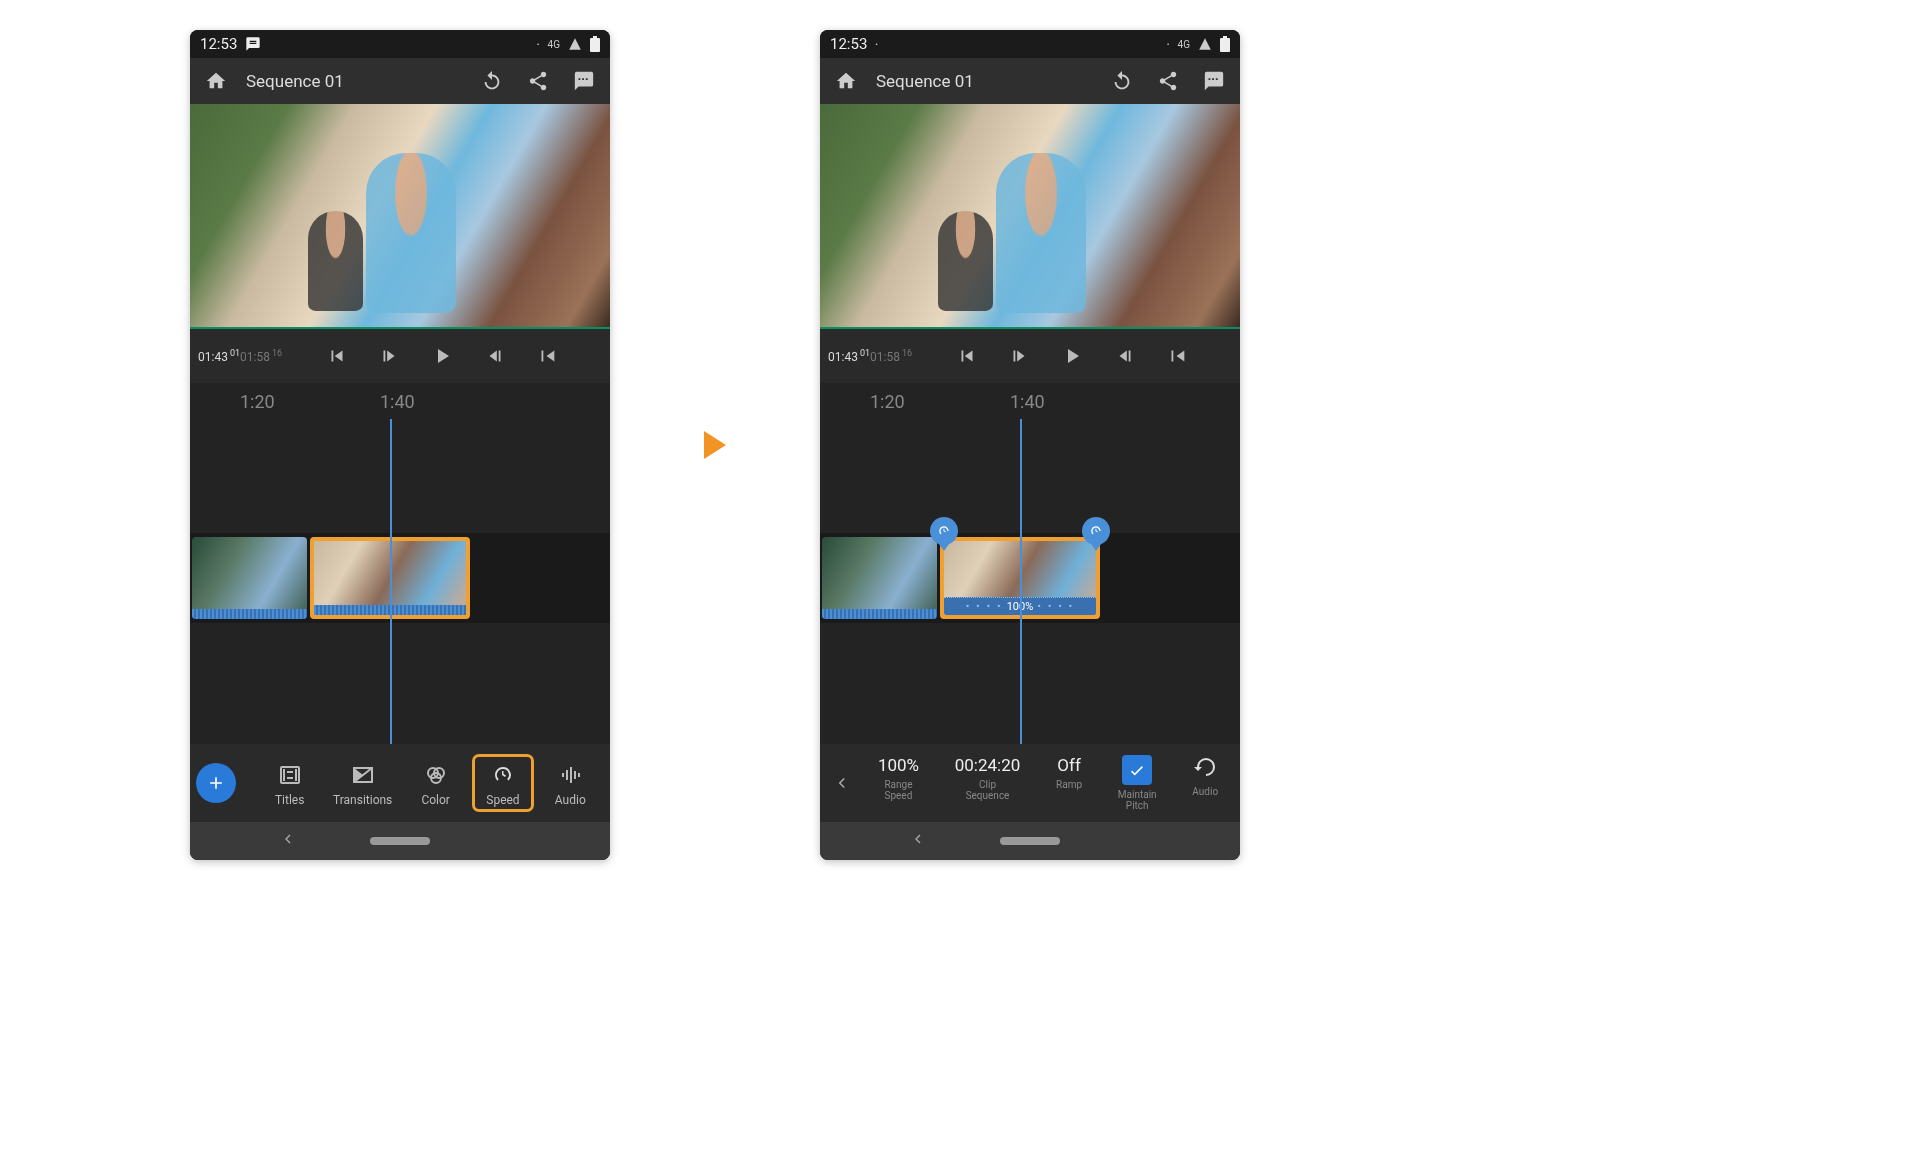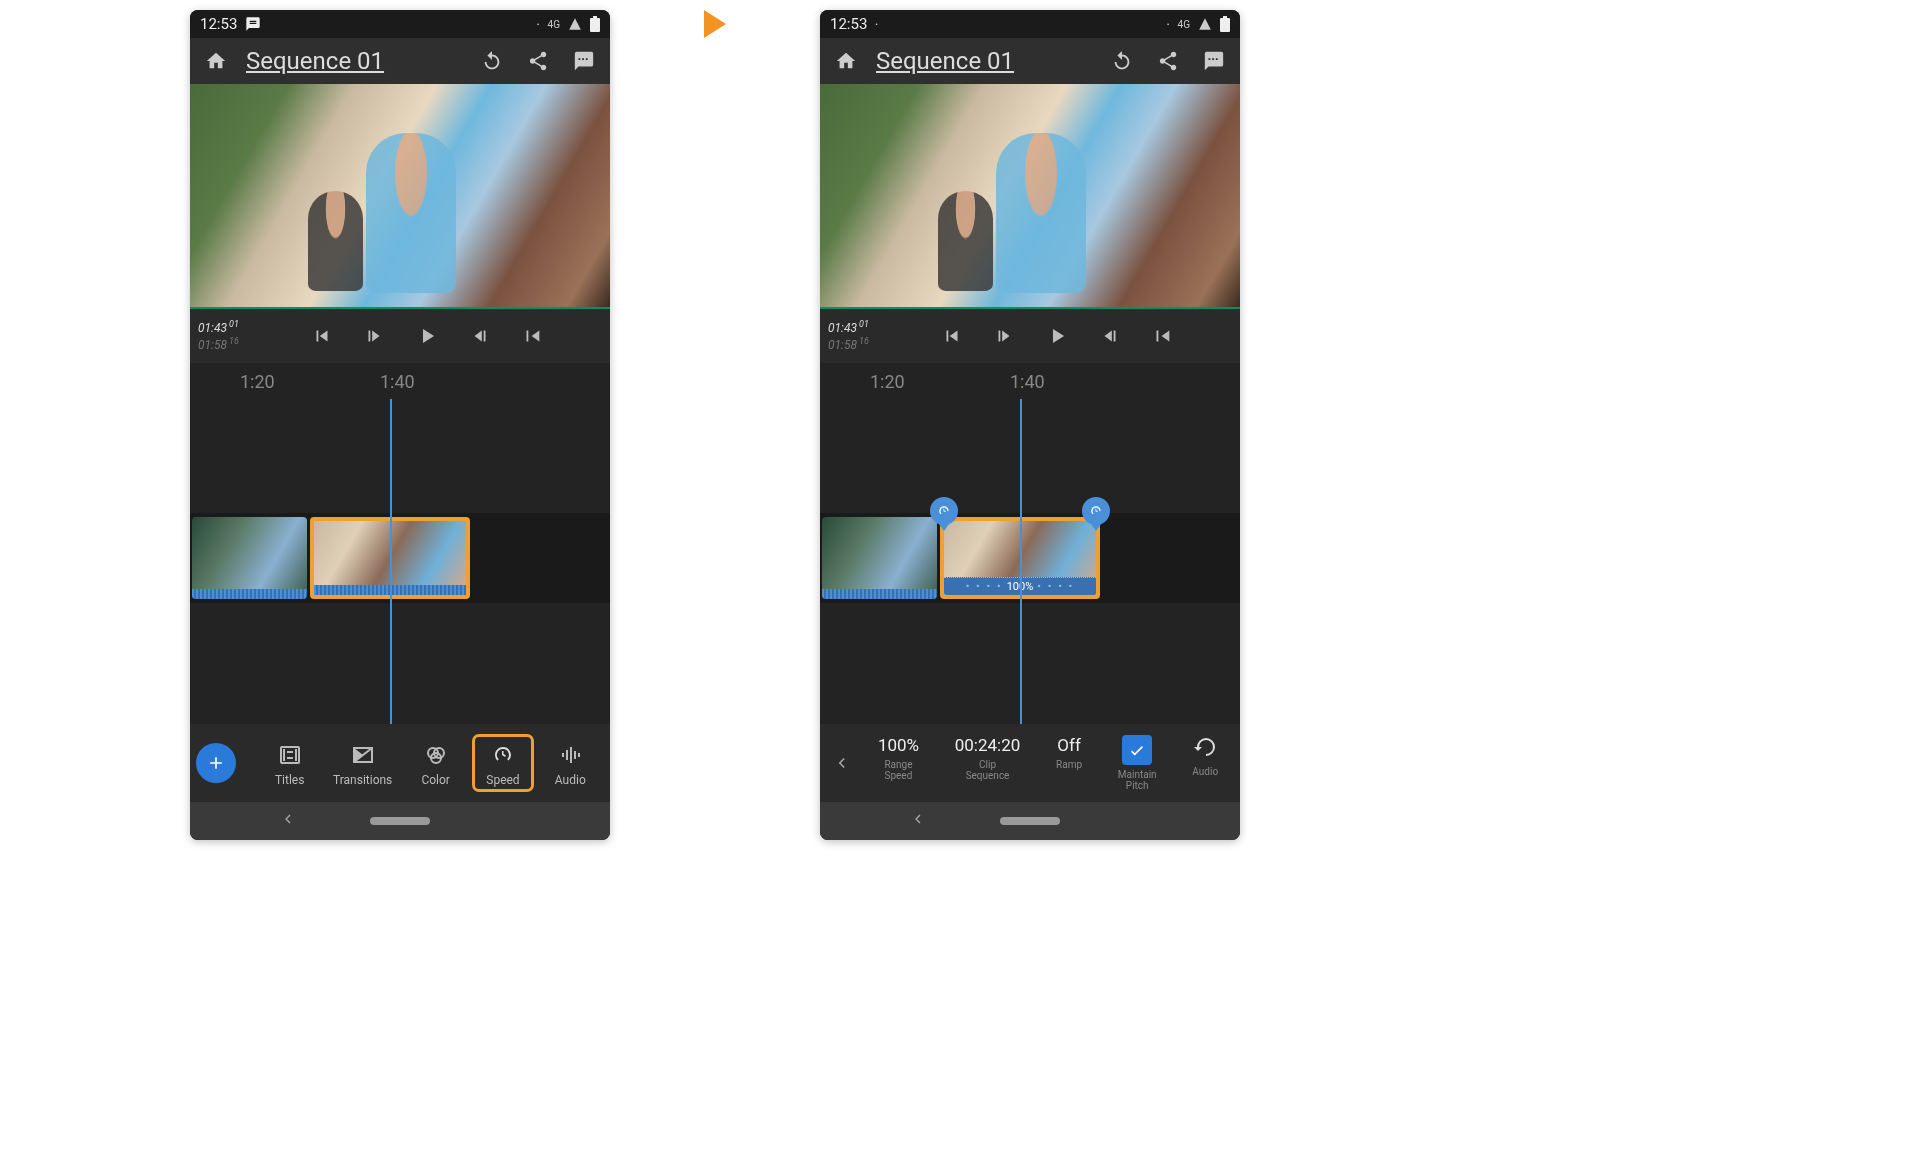--- a/index.html
+++ b/index.html
@@ -10,20 +10,21 @@
     height: 1164px;
     position: relative;
   }
   .stage {
     position: absolute;
     left: 190px;
     top: 10px;
     width: 1050px;
     height: 870px;
     display: flex;
+    align-items: center;
     justify-content: space-between;
   }
   .phone {
     width: 420px;
     height: 830px;
     background: #232323;
     border-radius: 8px;
     overflow: hidden;
     display: flex;
     flex-direction: column;
@@ -53,21 +54,21 @@
   .appheader {
     height: 46px;
     background: #2f2f2f;
     display: flex;
     align-items: center;
     padding: 0 6px;
     gap: 6px;
   }
   .hbtn { width: 40px; height: 40px; display:flex; align-items:center; justify-content:center; }
   .hbtn svg { fill: #ccc; }
-  .seqtitle { color: #ddd; font-size: 24px; flex: 1; padding-left: 4px; text-decoration: underline;}
+  .seqtitle { color: #ddd; font-size: 17px; flex: 1; padding-left: 4px;}
   
   .preview {
     height: 225px;
     background: linear-gradient(120deg,#4a6b3a 0%,#5a7a46 18%,#c8b9a0 30%,#e8d8c0 45%,#6fb8dd 55%,#a8c8e0 65%,#7a5240 78%,#9a7258 92%,#3a2a20 100%);
     position: relative;
     border-bottom: 2px solid #0a9060;
   }
   .preview::before{
     content:"";
     position:absolute; left:42%; top:22%; width:90px; height:160px;
@@ -85,21 +86,21 @@
     opacity:.8;
   }
   
   .transport {
     height: 54px;
     background: #2a2a2a;
     display: flex;
     align-items: center;
     padding: 0 8px;
   }
-  .tc { display:flex; flex-direction:column; font-size: 12px; line-height:1.15; min-width: 54px; font-style: italic;}
+  .tc { display:flex; flex-direction:row; font-size: 12px; line-height:1.15; min-width: 54px;}
   .tc .t1 { color:#ddd;}
   .tc .t1 sup{ font-size:9px; color:#ddd; margin-left:2px;}
   .tc .t2 { color:#777;}
   .tc .t2 sup{ font-size:9px; color:#777; margin-left:2px;}
   .tbtns { flex:1; display:flex; justify-content:center; gap:30px;}
   .tbtn { display:flex; align-items:center; justify-content:center;}
   .tbtn svg { fill:#bbb;}
   
   .timeline {
     flex: 1;

